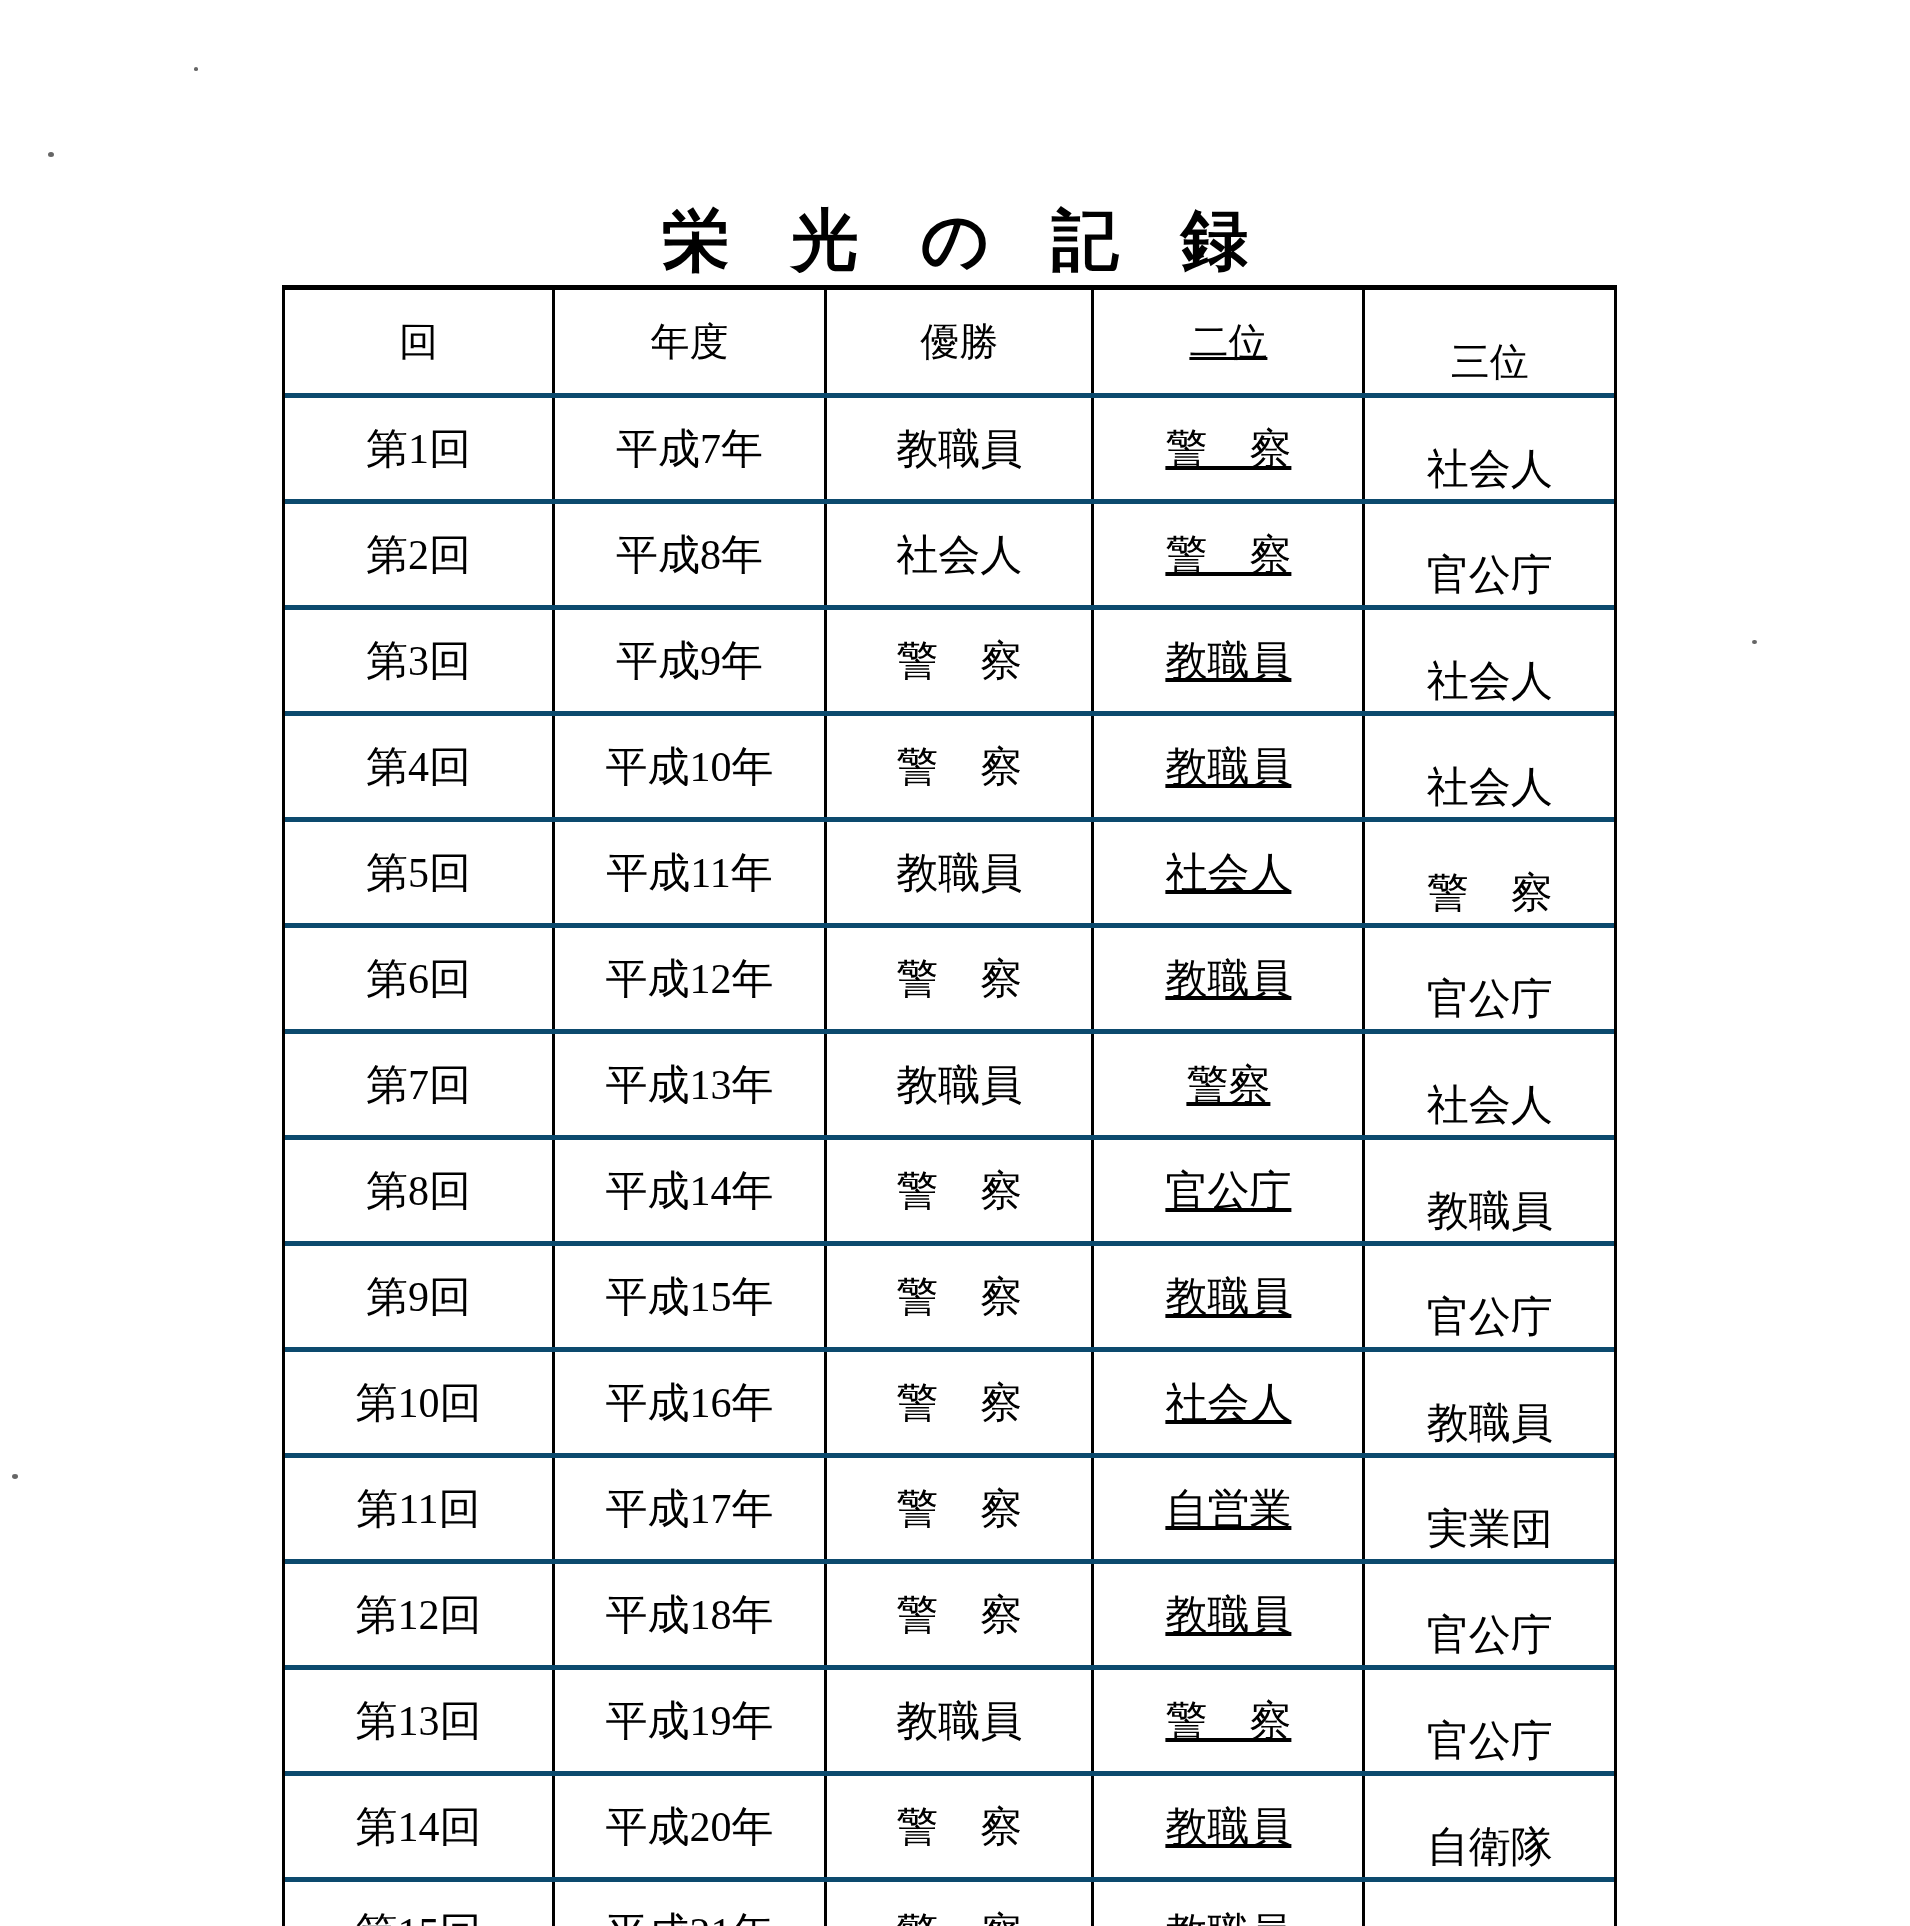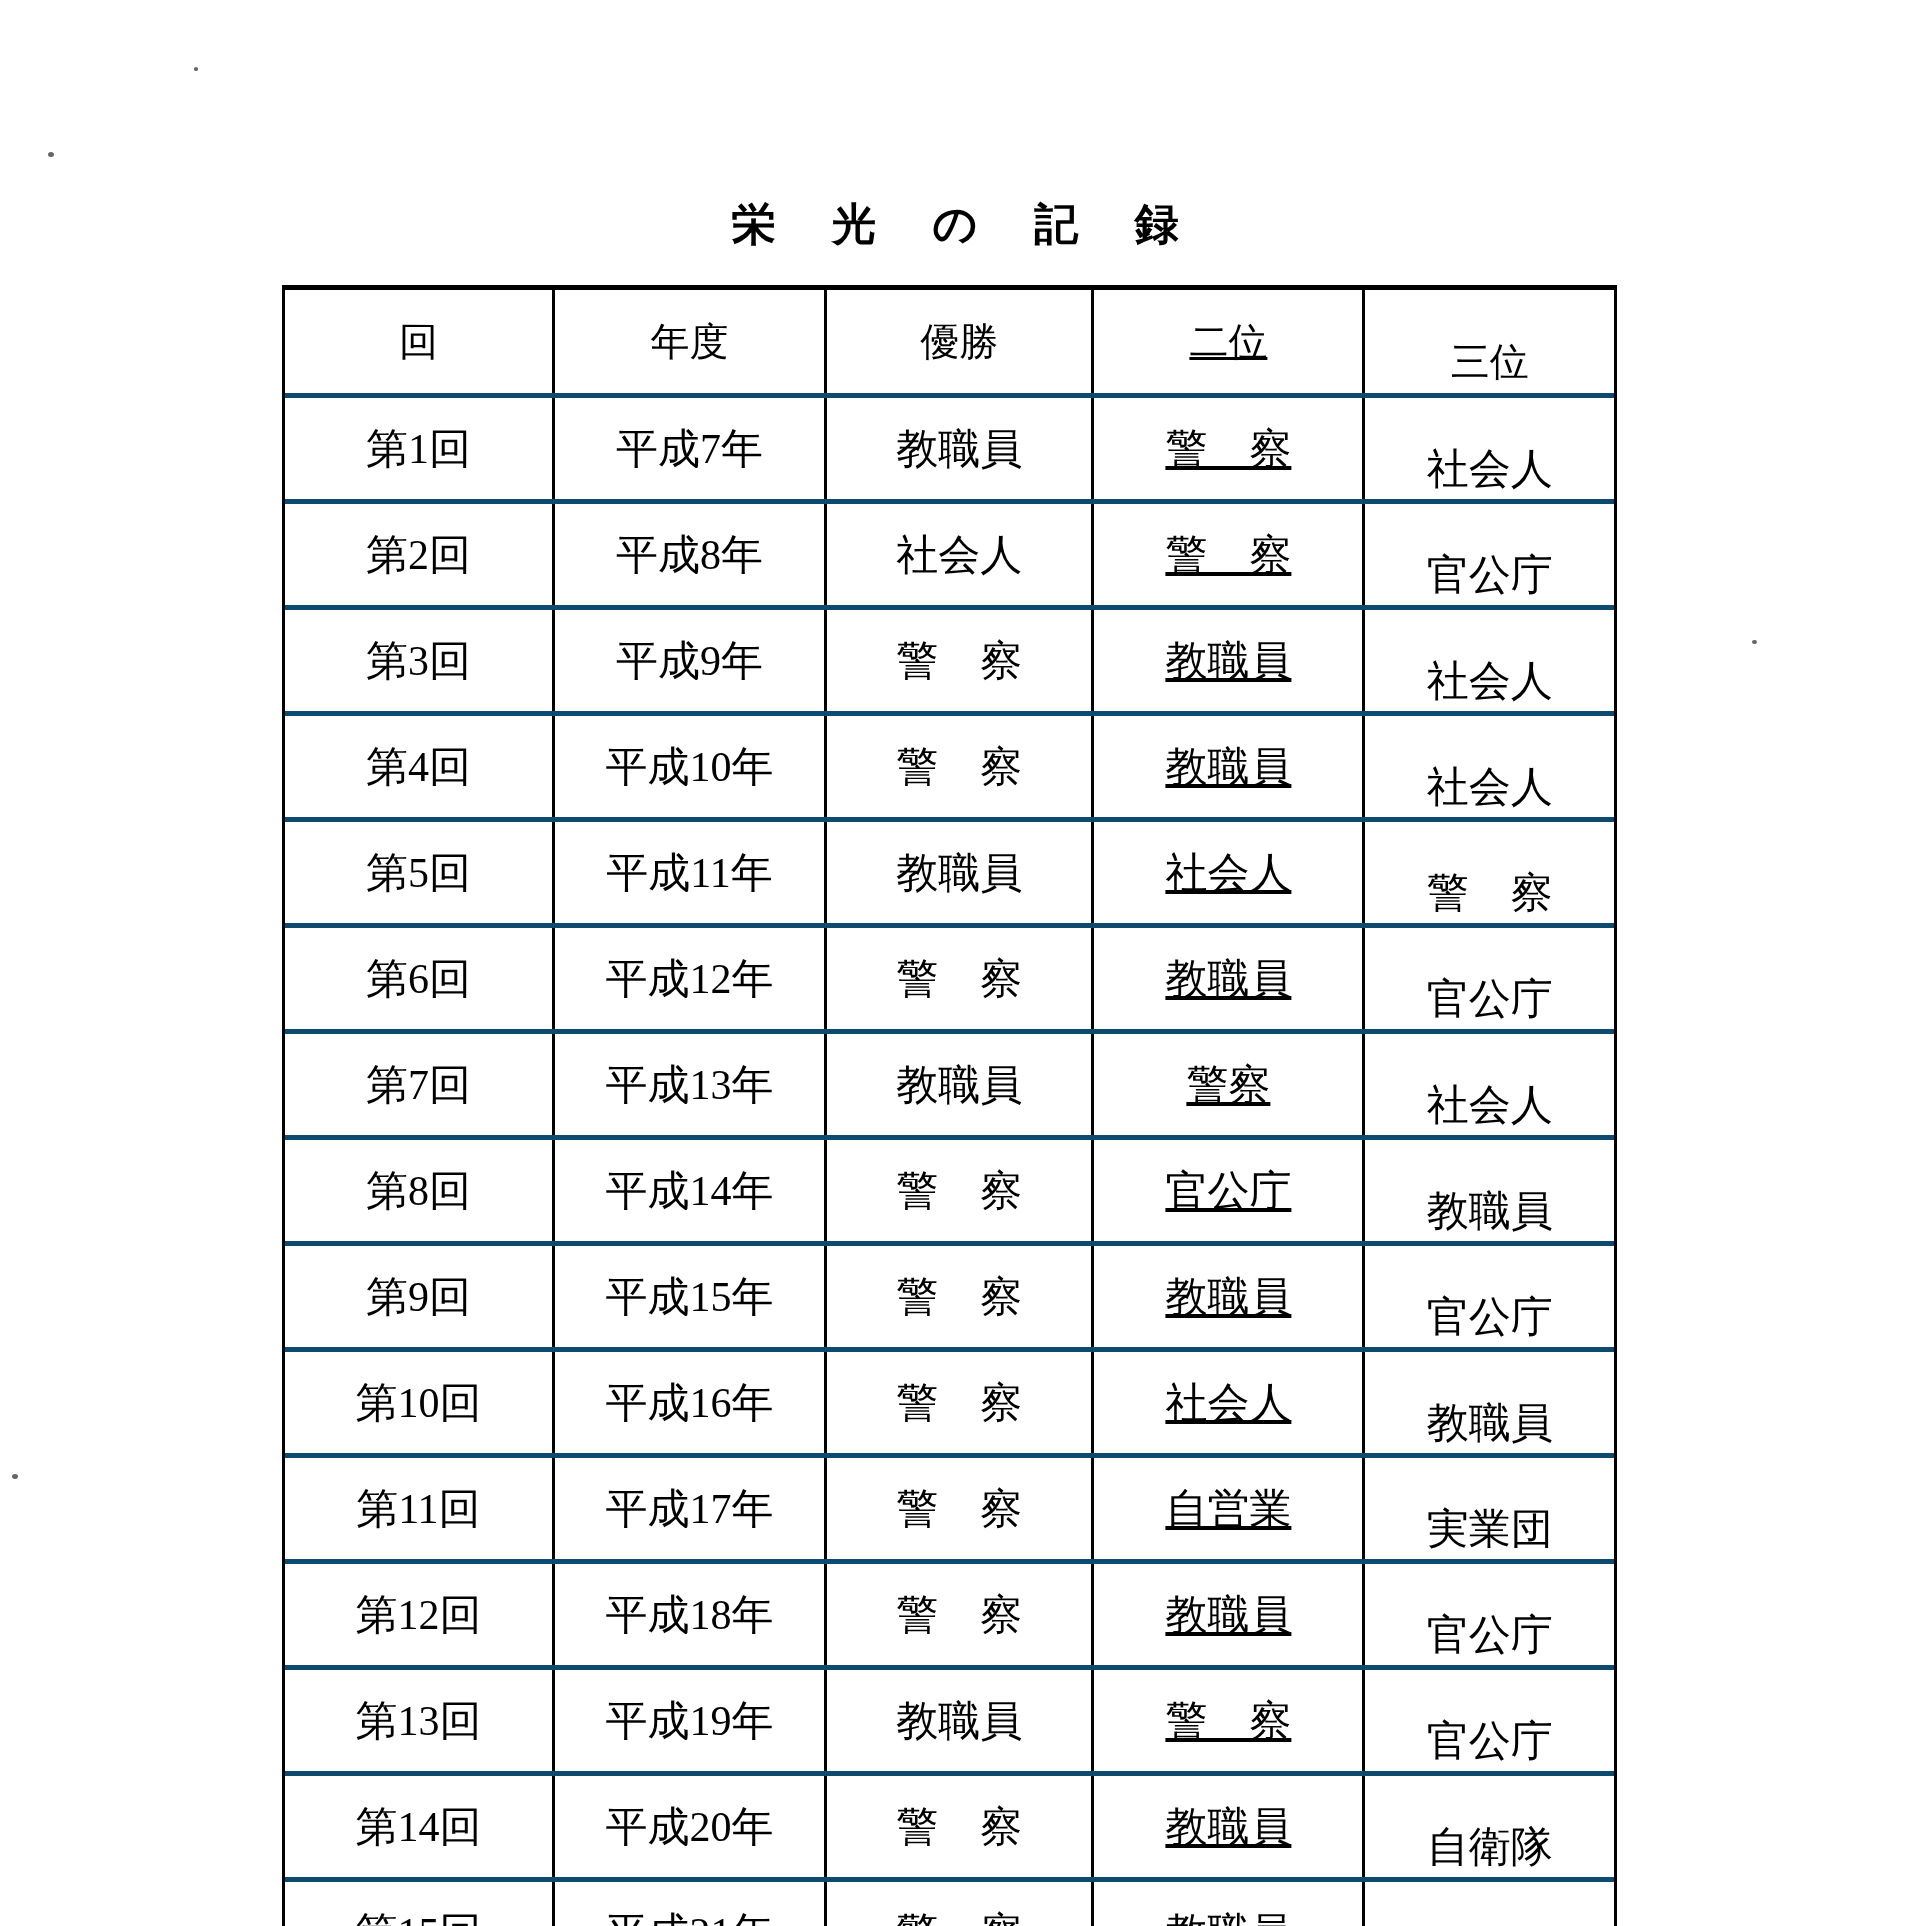--- a/index.html
+++ b/index.html
@@ -1,21 +1,21 @@
 <!DOCTYPE html>
 <html style="font-size:6.2px"><head>
 <meta charset="utf-8">
 <style>
   html,body{margin:0;padding:0;background:#ffffff;}
   body{width:1911px;height:2702px;position:relative;
        font-family:"Liberation Serif","DejaVu Serif",serif;color:#000;}
   .page{position:absolute;left:0;top:0;width:1911px;height:2702px;background:#fff;overflow:hidden;}
 
   .title{position:absolute;left:0;top:195px;width:100%;margin:0;
-         text-align:center;font-size:44px;font-weight:600;
+         text-align:center;font-size:67px;font-weight:600;
          word-spacing:44px;letter-spacing:0.8px;white-space:nowrap;}
 
   .table{position:absolute;left:282px;top:285px;width:1335px;height:2237px;
          box-sizing:border-box;background:#fff;
          border:3.5px solid #000;border-top-width:5.4px;border-bottom-width:10px;}
 
   .trow{display:flex;box-sizing:border-box;height:106px;border-top:5px solid #0c4a6e;}
   .trow.thead{height:103px;border-top:none;}
 
   .cell{box-sizing:border-box;display:flex;align-items:center;justify-content:center;

